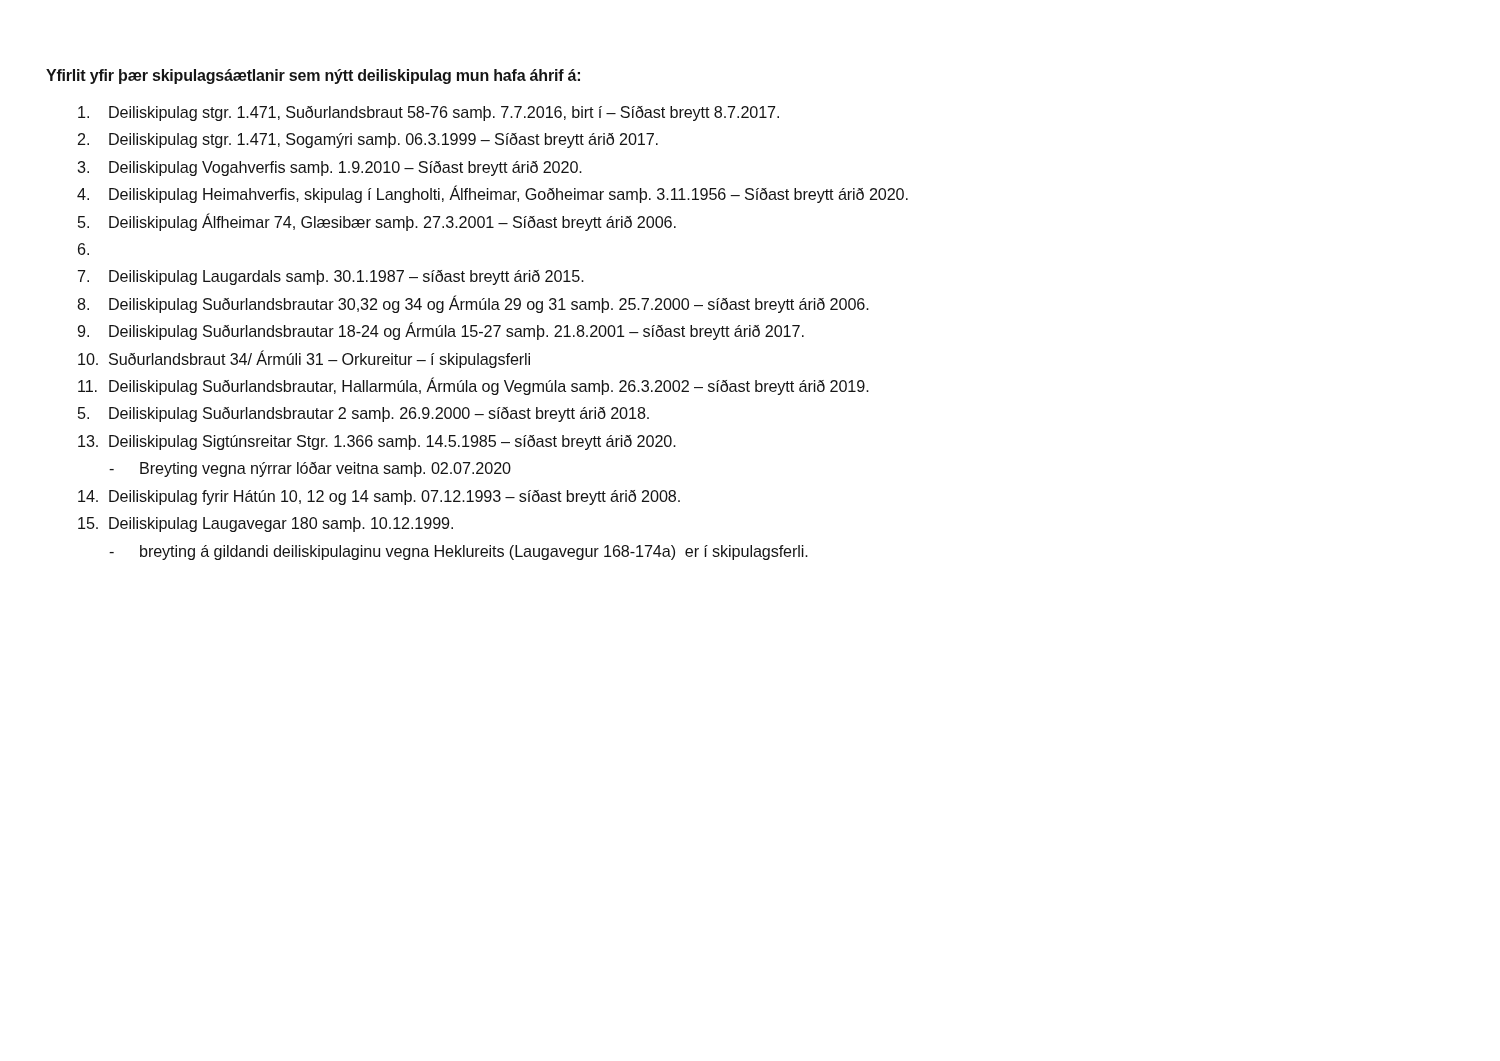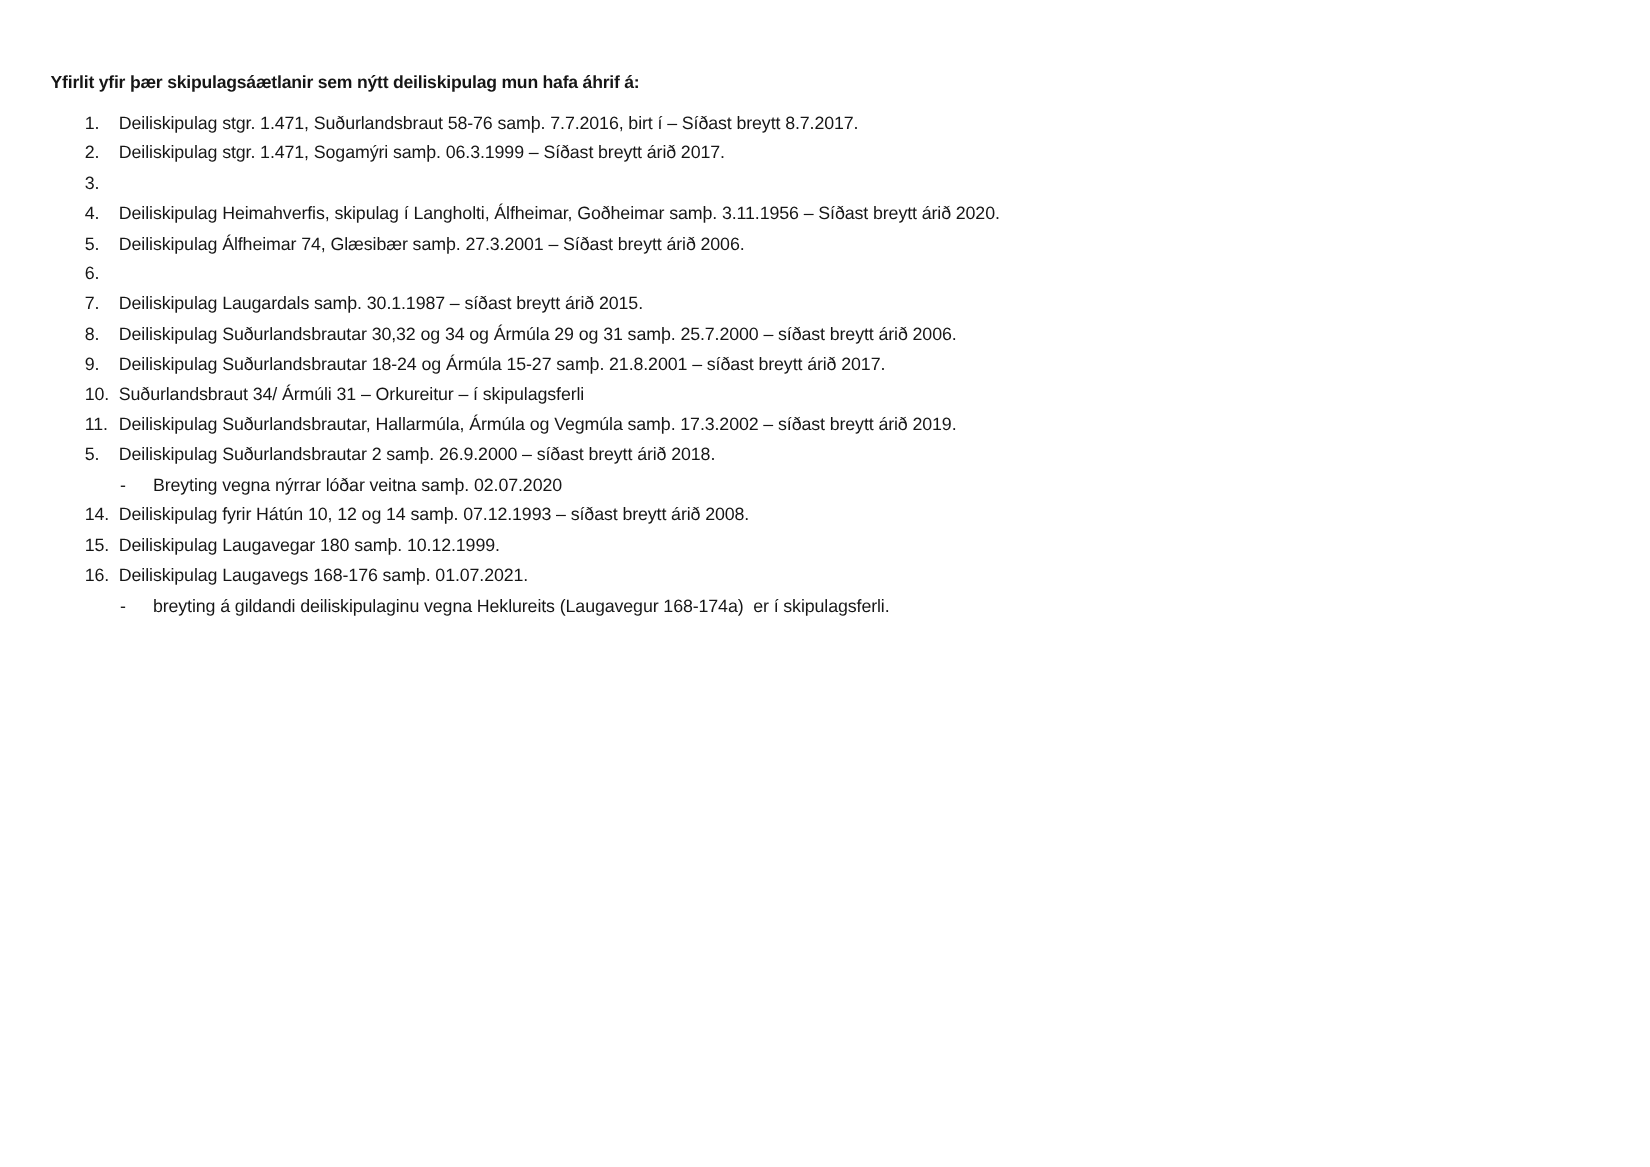--- a/index.html
+++ b/index.html
@@ -69,20 +69,21 @@
       <span class="txt">Deiliskipulag stgr. 1.471, Suðurlandsbraut 58-76 samþ. 7.7.2016, birt í – Síðast breytt 8.7.2017.</span>
     </div>
 
     <div class="row">
       <span class="num">2.</span>
       <span class="txt">Deiliskipulag stgr. 1.471, Sogamýri samþ. 06.3.1999 – Síðast breytt árið 2017.</span>
     </div>
 
     <div class="row">
       <span class="num">3.</span>
+      <span class="txt">Deiliskipulag Vogahverfis samþ. 1.9.2010 – Síðast breytt árið 2020.</span>
     </div>
 
     <div class="row">
       <span class="num">4.</span>
       <span class="txt">Deiliskipulag Heimahverfis, skipulag í Langholti, Álfheimar, Goðheimar samþ. 3.11.1956 – Síðast breytt árið 2020.</span>
     </div>
 
     <div class="row">
       <span class="num">5.</span>
       <span class="txt">Deiliskipulag Álfheimar 74, Glæsibær samþ. 27.3.2001 – Síðast breytt árið 2006.</span>
@@ -107,48 +108,48 @@
       <span class="txt">Deiliskipulag Suðurlandsbrautar 18-24 og Ármúla 15-27 samþ. 21.8.2001 – síðast breytt árið 2017.</span>
     </div>
 
     <div class="row">
       <span class="num">10.</span>
       <span class="txt">Suðurlandsbraut 34/ Ármúli 31 – Orkureitur – í skipulagsferli</span>
     </div>
 
     <div class="row">
       <span class="num">11.</span>
-      <span class="txt">Deiliskipulag Suðurlandsbrautar, Hallarmúla, Ármúla og Vegmúla samþ. 17.3.2002 – síðast breytt árið 2019.</span>
+      <span class="txt">Deiliskipulag Suðurlandsbrautar, Hallarmúla, Ármúla og Vegmúla samþ. 26.3.2002 – síðast breytt árið 2019.</span>
     </div>
 
     <div class="row">
       <span class="num">5.</span>
       <span class="txt">Deiliskipulag Suðurlandsbrautar 2 samþ. 26.9.2000 – síðast breytt árið 2018.</span>
     </div>
 
+    <div class="row">
+      <span class="num">13.</span>
+      <span class="txt">Deiliskipulag Sigtúnsreitar Stgr. 1.366 samþ. 14.5.1985 – síðast breytt árið 2020.</span>
+    </div>
 
     <div class="row sub">
       <span class="num">-</span>
       <span class="txt">Breyting vegna nýrrar lóðar veitna samþ. 02.07.2020</span>
     </div>
 
     <div class="row">
       <span class="num">14.</span>
       <span class="txt">Deiliskipulag fyrir Hátún 10, 12 og 14 samþ. 07.12.1993 – síðast breytt árið 2008.</span>
     </div>
 
     <div class="row">
       <span class="num">15.</span>
       <span class="txt">Deiliskipulag Laugavegar 180 samþ. 10.12.1999.</span>
     </div>
 
-    <div class="row">
-      <span class="num">16.</span>
-      <span class="txt">Deiliskipulag Laugavegs 168-176 samþ. 01.07.2021.</span>
-    </div>
 
     <div class="row sub">
       <span class="num">-</span>
       <span class="txt">breyting á gildandi deiliskipulaginu vegna Heklureits (Laugavegur 168-174a)  er í skipulagsferli.</span>
     </div>
 
   </div>
 </div>
 
 </body></html>

